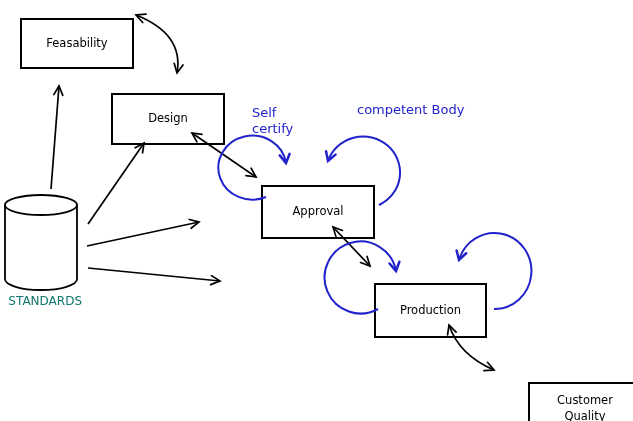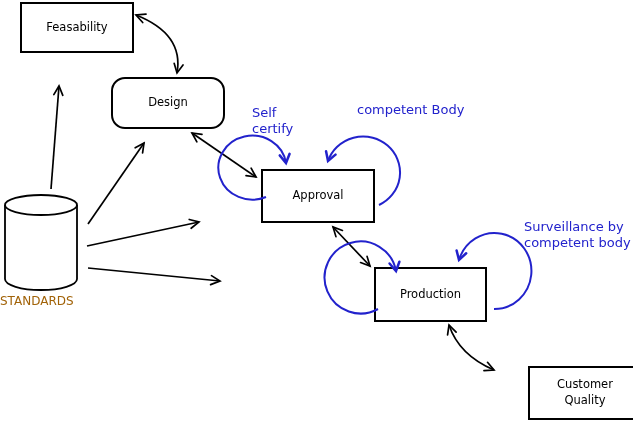--- a/index.html
+++ b/index.html
@@ -17,53 +17,54 @@
     border: 2px solid #000000;
     background: #ffffff;
     display: flex;
     flex-direction: column;
     align-items: center;
     justify-content: center;
     text-align: center;
     font-size: 11.5px;
     color: #000000;
     line-height: 1.35;
+    margin-top: 16px;
   }
   .blue-label {
     position: absolute;
     color: #2222cc;
     font-size: 13px;
     line-height: 15.5px;
     white-space: nowrap;
   }
   .standards-label {
     position: absolute;
     left: 0px;
     top: 294px;
     width: 82px;
-    text-align: left;
+    text-align: right;
     font-size: 12px;
-    color: #a16207;
+    color: #0f766e;
   }
   .arrows {
     position: absolute;
     left: 0; top: 0;
     pointer-events: none;
   }
 </style>
 </head>
 <body>
 
 <div class="stage">
 
   <div class="node" style="left:20px; top:2px; width:114px; height:51px;">
     <span>Feasability</span>
   </div>
 
-  <div class="node" style="left:111px; top:77px; width:114px; height:52px;border-radius:14px;">
+  <div class="node" style="left:111px; top:77px; width:114px; height:52px;">
     <span>Design</span>
   </div>
 
   <div class="node" style="left:261px; top:169px; width:114px; height:54px;text-align:center;">
     <span>Approval</span>
   </div>
 
   <div class="node" style="left:374px; top:267px; width:113px; height:55px;">
     <span>Production</span>
   </div>
@@ -75,24 +76,20 @@
 
   <div class="blue-label" style="left:252px; top:105px;">
     <div>Self</div>
     <div>certify</div>
   </div>
 
   <div class="blue-label" style="left:357px; top:102px;">
     <div>competent Body</div>
   </div>
 
-  <div class="blue-label" style="left:524px; top:219px;">
-    <div>Surveillance by</div>
-    <div>competent body</div>
-  </div>
 
 
   <div class="standards-label">STANDARDS</div>
 
   <svg class="arrows" width="633" height="421" viewBox="0 0 633 421">
     <defs>
       <marker id="ab" markerWidth="13" markerHeight="13" refX="10.5" refY="6" orient="auto-start-reverse" markerUnits="userSpaceOnUse">
         <path d="M1.5,1.5 L10.5,6 L1.5,10.5" fill="none" stroke="#000000" stroke-width="1.7" stroke-linecap="round"></path>
       </marker>
       <marker id="abl" markerWidth="14" markerHeight="14" refX="10" refY="6.5" orient="auto-start-reverse" markerUnits="userSpaceOnUse">

